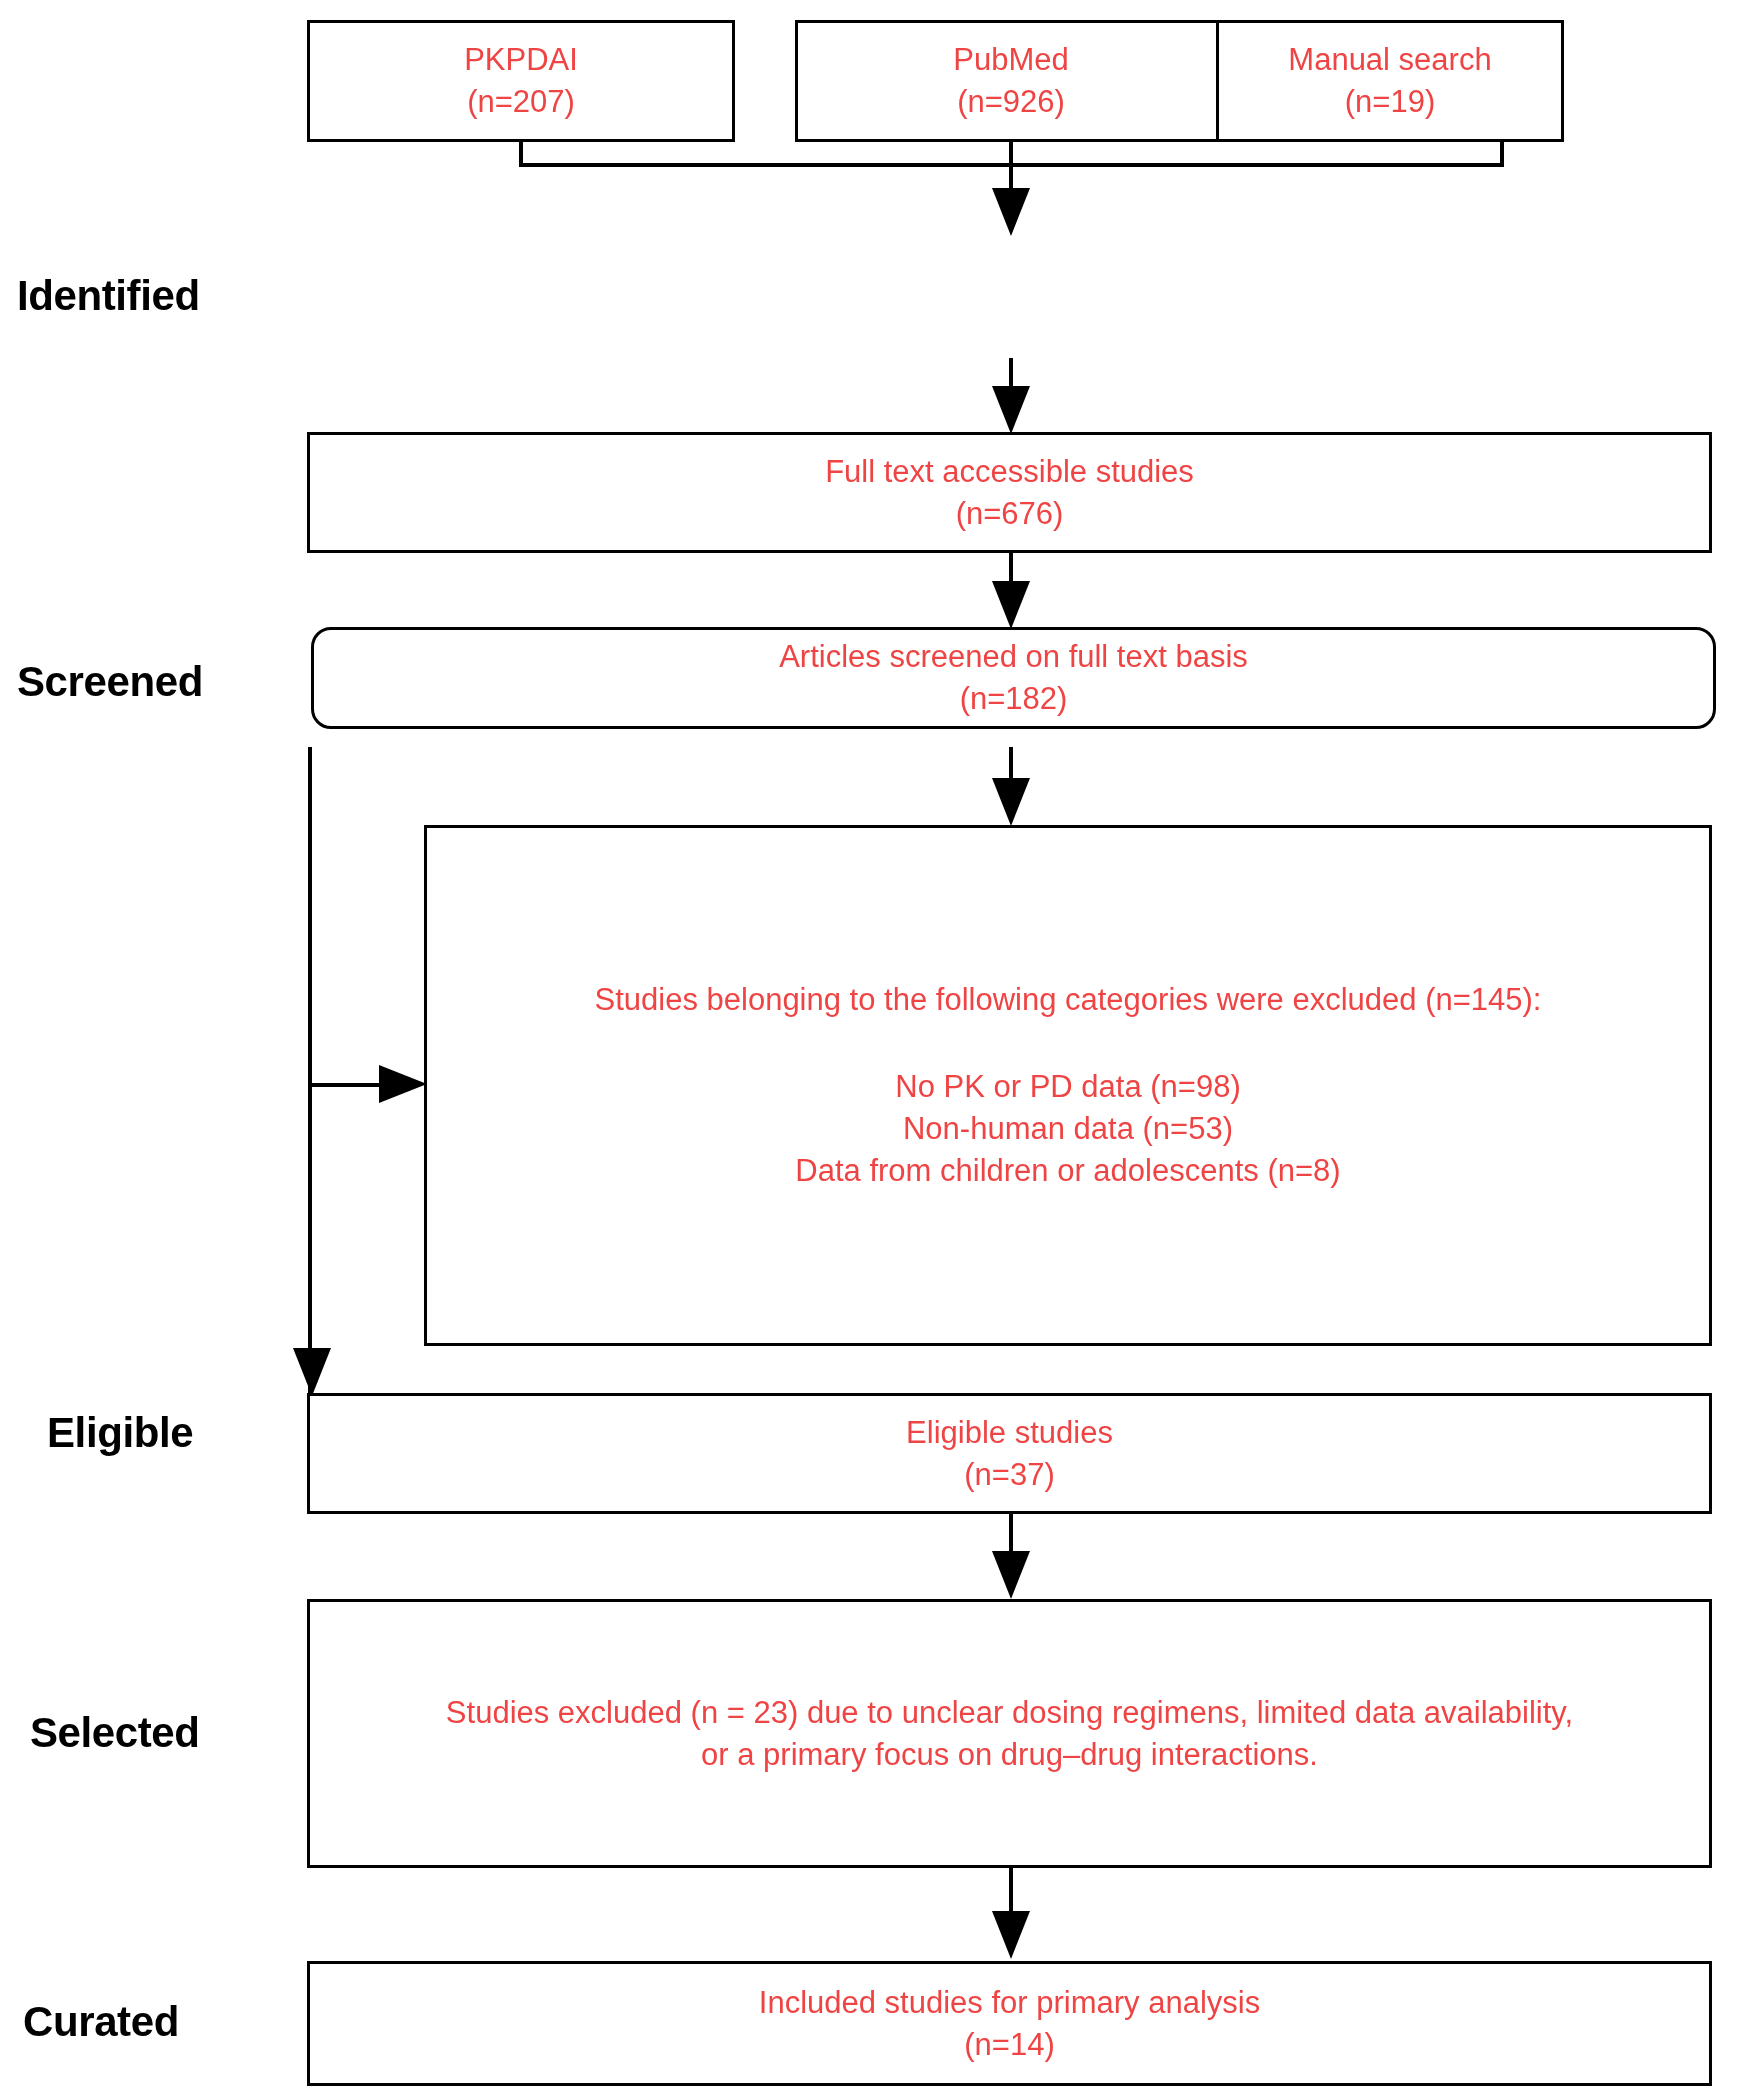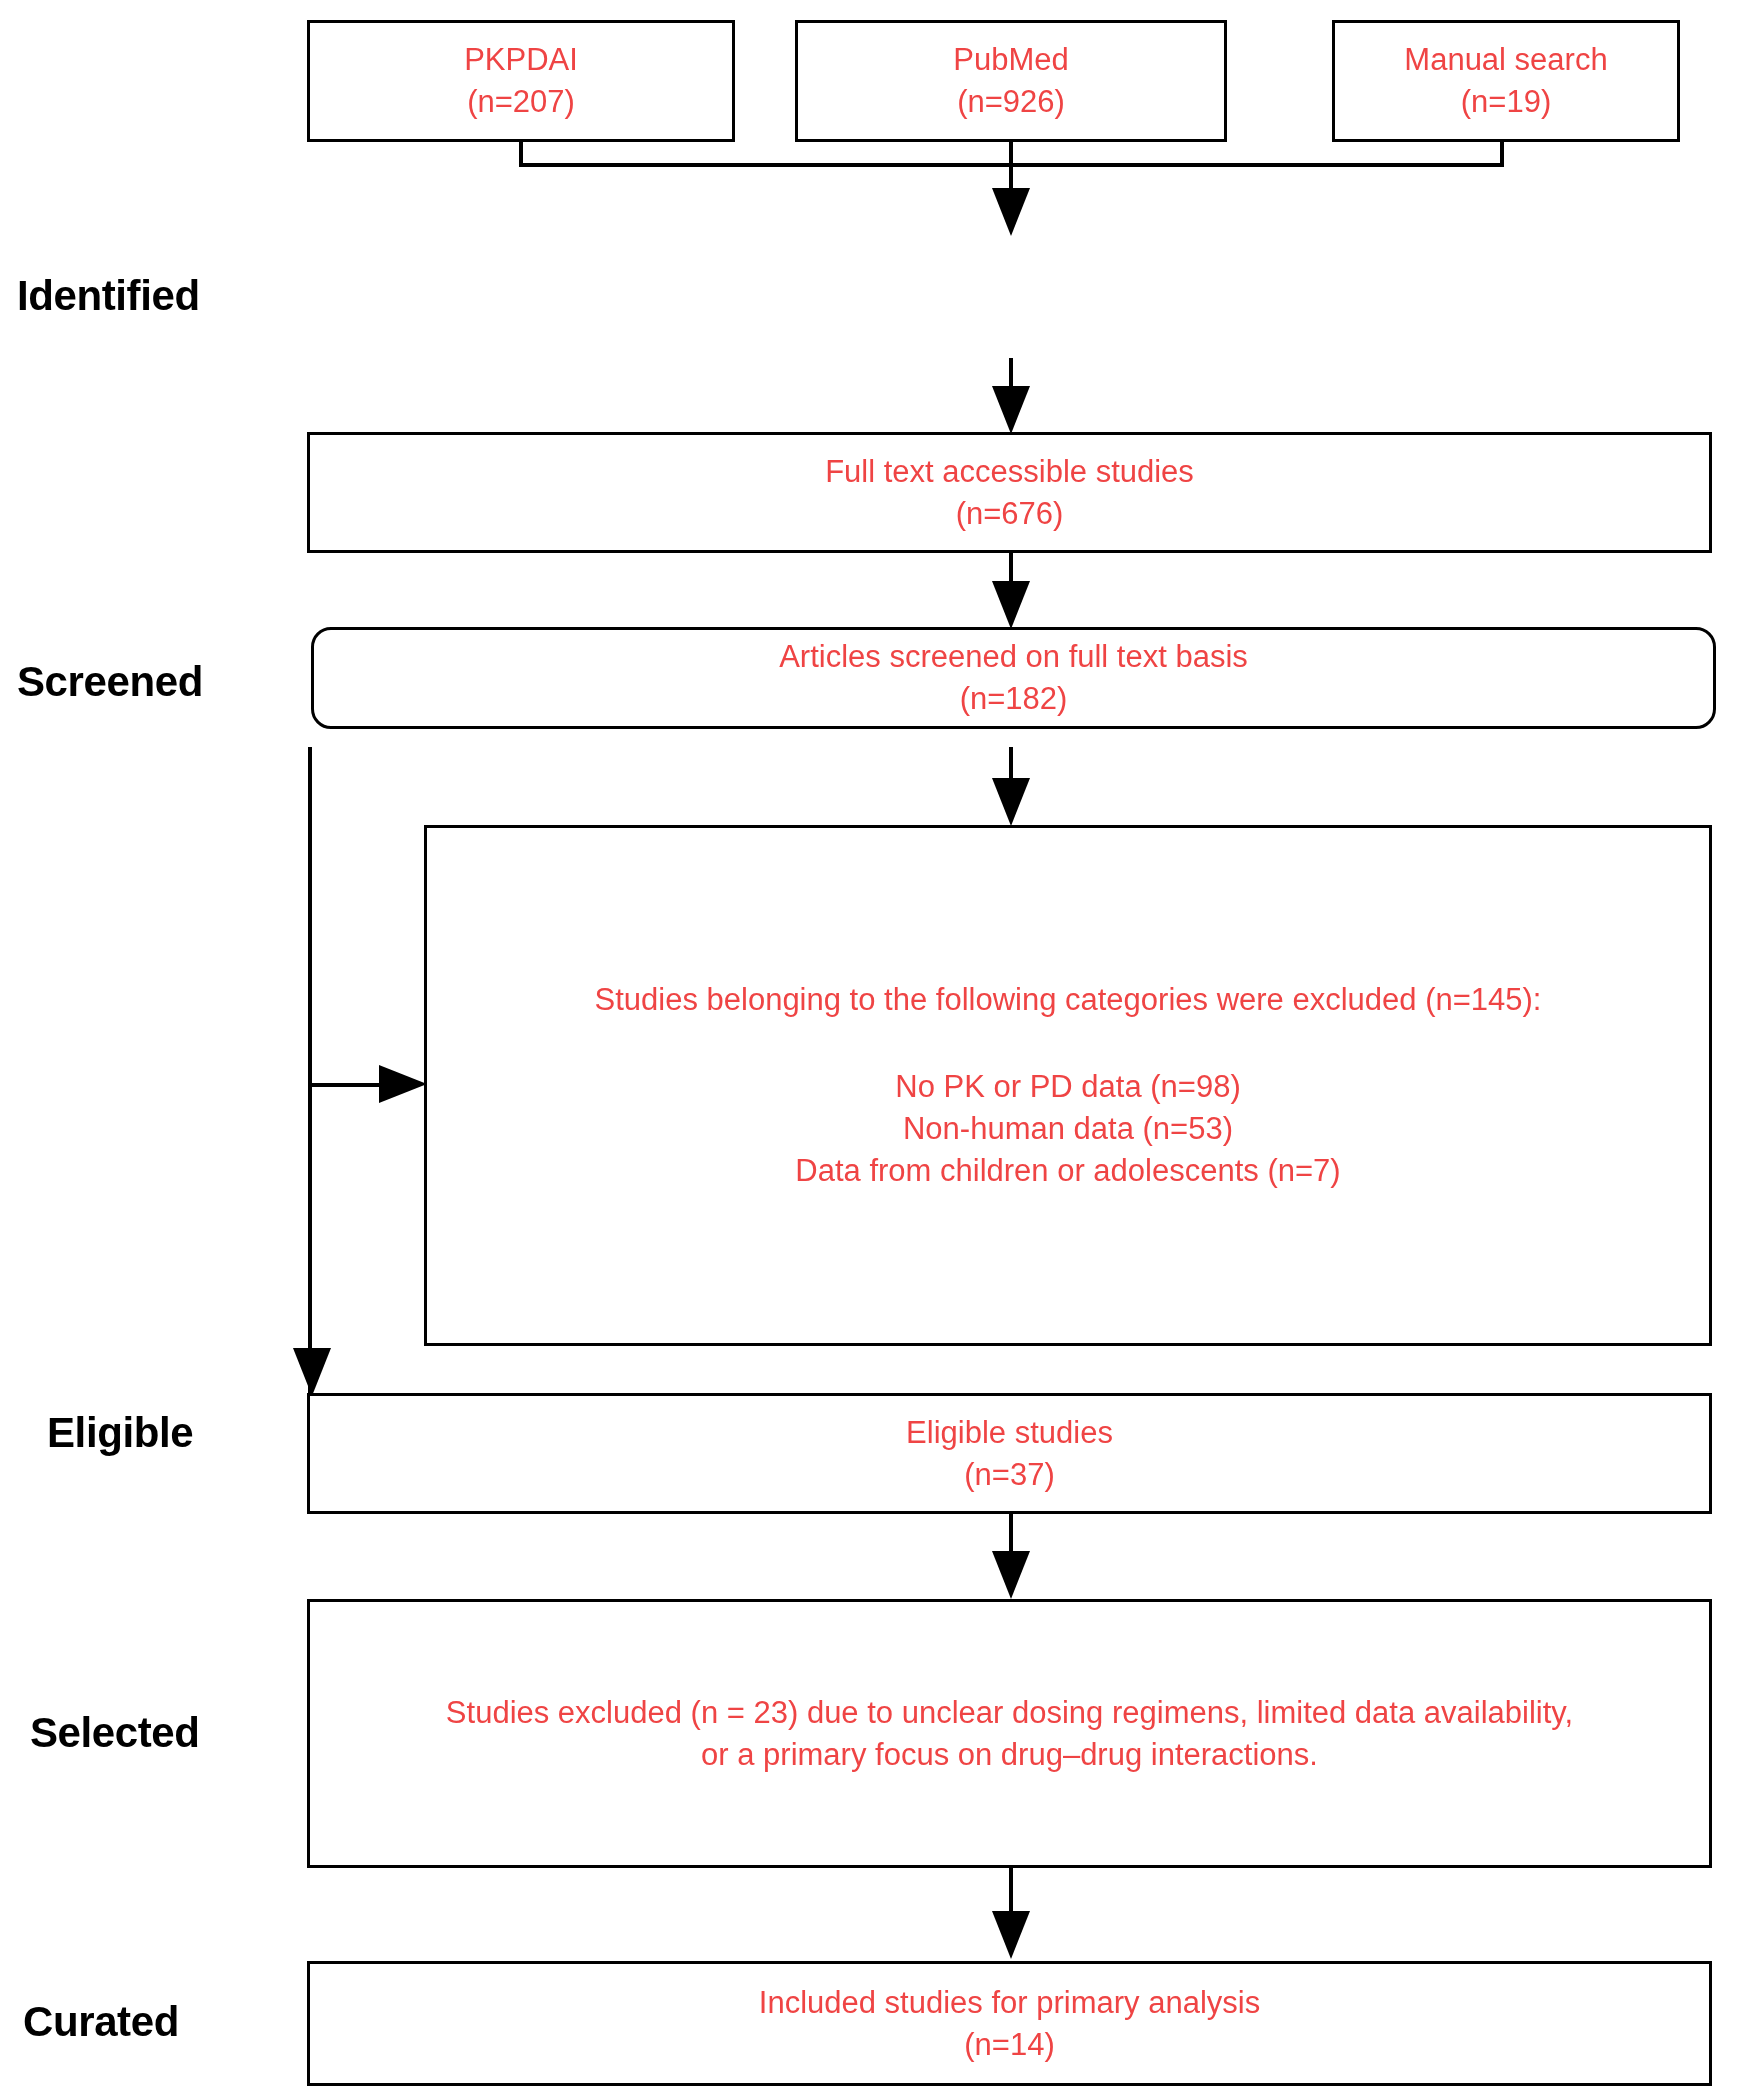--- a/index.html
+++ b/index.html
@@ -94,21 +94,21 @@
   <div class="node" style="left:307px; top:19.5px; width:428px; height:122px;">
     <span class="line">PKPDAI</span>
     <span class="line">(n=207)</span>
   </div>
 
   <div class="node" style="left:795px; top:19.5px; width:432px; height:122px;">
     <span class="line">PubMed</span>
     <span class="line">(n=926)</span>
   </div>
 
-  <div class="node" style="left:1332px; top:19.5px; width:348px; height:122px;">
+  <div class="node" style="left:1216px; top:19.5px; width:348px; height:122px;">
     <span class="line">Manual search</span>
     <span class="line">(n=19)</span>
   </div>
 
   <div class="vline" style="left:519px; top:142px; height:25px;"></div>
   <div class="vline" style="left:1009px; top:142px; height:25px;"></div>
   <div class="vline" style="left:1500px; top:142px; height:25px;"></div>
 
   <div class="hline" style="left:519px; top:163px; width:985px;"></div>
 
@@ -144,21 +144,21 @@
 
   <div class="hline" style="left:308px; top:1083px; width:82px;"></div>
   <div class="arrow-right" style="left:379px; top:1065px;"></div>
 
   <div class="arrow-down" style="left:293px; top:1348px;"></div>
 
   <div class="node" style="left:424px; top:825px; width:1288px; height:521px;">
     <span class="wrapline excl-head">Studies belonging to the following categories were excluded (n=145):</span>
     <span class="excl-item">No PK or PD data (n=98)</span>
     <span class="excl-item">Non-human data (n=53)</span>
-    <span class="excl-item">Data from children or adolescents (n=7)</span>
+    <span class="excl-item">Data from children or adolescents (n=8)</span>
   </div>
 
   <div class="stage-label" style="left:47px; top:1411px;">Eligible</div>
 
   <div class="node" style="left:307px; top:1393px; width:1405px; height:121px;">
     <span class="line">Eligible studies</span>
     <span class="line">(n=37)</span>
   </div>
 
   <div class="vline" style="left:1009px; top:1514px; height:53px;"></div>

